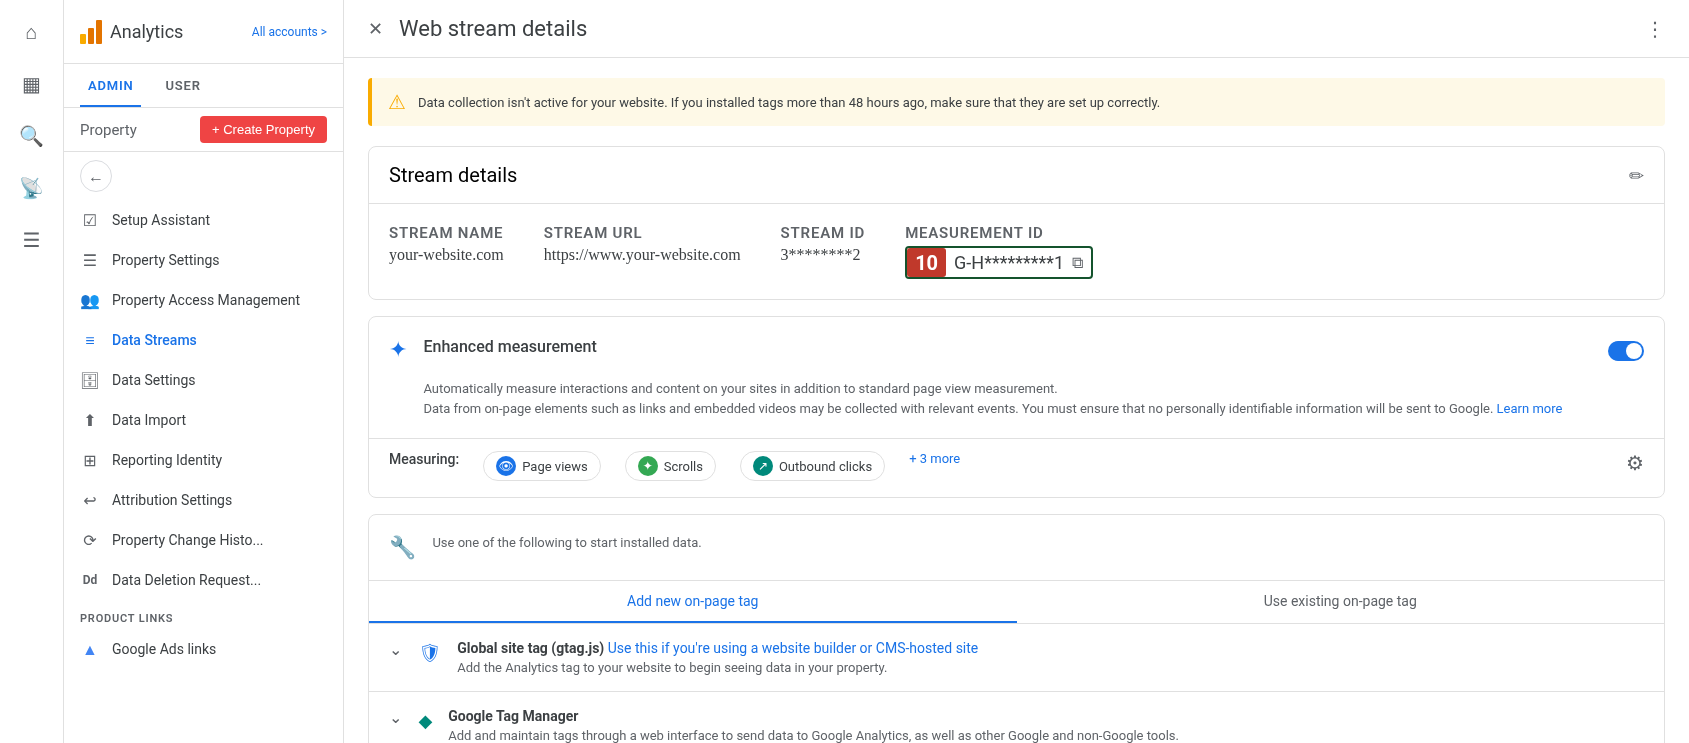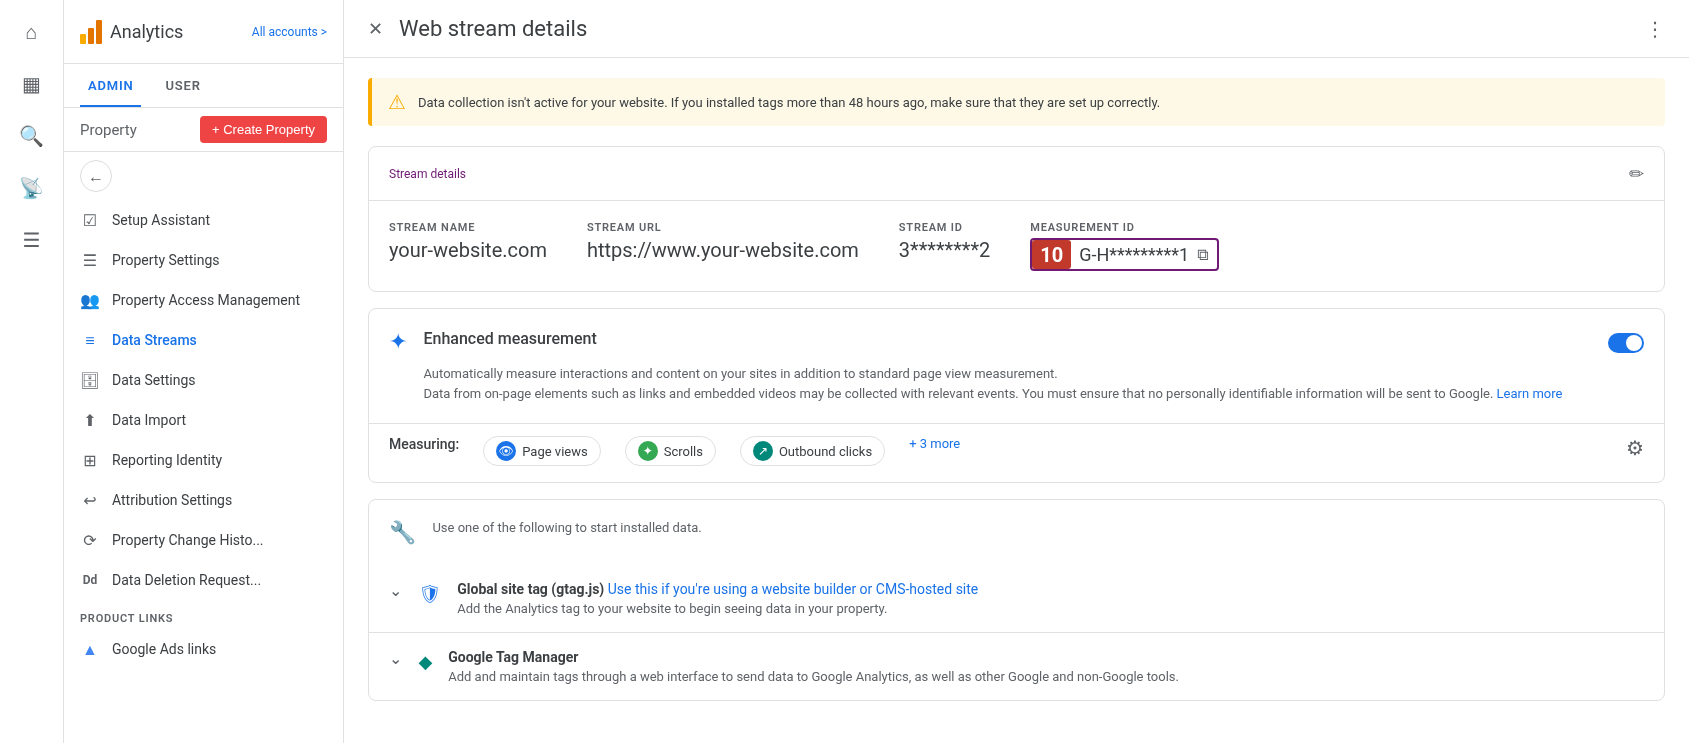--- a/index.html
+++ b/index.html
@@ -207,34 +207,34 @@
       background: #fff;
     }
 
     .card-header {
       display: flex;
       align-items: center;
       justify-content: space-between;
       padding: 16px 20px;
       border-bottom: 1px solid #e0e0e0;
     }
-    .card-title { font-size: 12px; color: #701a75; font-weight: 400; }
+    .card-title { font-size: 20px; color: #000000; font-weight: 400; }
     .edit-icon { color: #5f6368; cursor: pointer; font-size: 18px; }
 
     .stream-info {
       display: flex;
       padding: 20px;
       gap: 40px;
     }
     .stream-field { display: flex; flex-direction: column; gap: 4px; }
-    .stream-field-label { font-size: 11px; font-weight: 600; color: #5f6368; letter-spacing: 0.8px; text-transform: uppercase; }
-    .stream-field-value { font-size: 20px; color: #3c4043; }
+    .stream-field-label { font-size: 15px; font-weight: 600; color: #5f6368; letter-spacing: 0.8px; text-transform: uppercase; }
+    .stream-field-value { font-size: 16px; color: #3c4043; font-family: Liberation Serif, serif; }
 
     .measurement-id-box {
-      border: 2px solid #701a75;
+      border: 2px solid #14532d;
       border-radius: 4px;
       padding: 4px 8px;
       display: flex;
       align-items: center;
       gap: 8px;
       position: relative;
     }
     .measurement-id-number {
       background: #c0392b;
       color: #fff;
@@ -260,21 +260,21 @@
       background: #fff;
     }
     .em-header {
       display: flex;
       align-items: flex-start;
       padding: 20px;
       gap: 16px;
     }
     .em-icon { color: #1a73e8; font-size: 22px; }
     .em-content { flex: 1; }
-    .em-title { font-size: 16px; font-weight: 500; color: #3c4043; margin-bottom: 16px; }
+    .em-title { font-size: 16px; font-weight: 500; color: #3c4043; margin-bottom: 23px; }
     .em-desc { font-size: 13px; color: #5f6368; line-height: 1.5; }
     .em-desc a { color: #1a73e8; text-decoration: none; }
     .toggle-switch {
       width: 36px; height: 20px;
       background: #1a73e8;
       border-radius: 10px;
       position: relative;
       cursor: pointer;
       flex-shrink: 0;
       margin-top: 4px;
@@ -534,20 +534,24 @@
       </div>
     </div>
 
     <div class="tag-card">
       <div class="tag-header">
         <span class="tag-icon">🔧</span>
         <div class="tag-content">
           <div class="tag-desc">Use one of the following to start installed data.</div>
         </div>
       </div>
+      <div class="tag-tabs">
+        <div class="tag-tab active">Add new on-page tag</div>
+        <div class="tag-tab">Use existing on-page tag</div>
+      </div>
       <div class="tag-item">
         <span class="chevron-down">⌄</span>
         <span class="tag-item-icon">🛡</span>
         <div class="tag-item-content">
           <div class="tag-item-title">
             <strong>Global site tag (gtag.js)</strong> <span>Use this if you're using a website builder or CMS-hosted site</span>
           </div>
           <div class="tag-item-desc">Add the Analytics tag to your website to begin seeing data in your property.</div>
         </div>
       </div>

